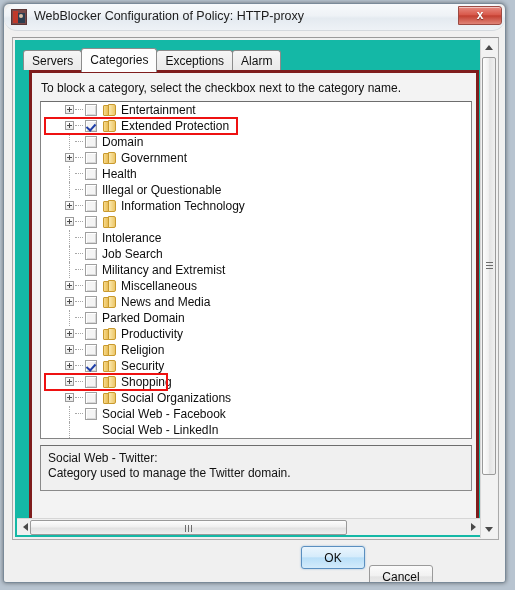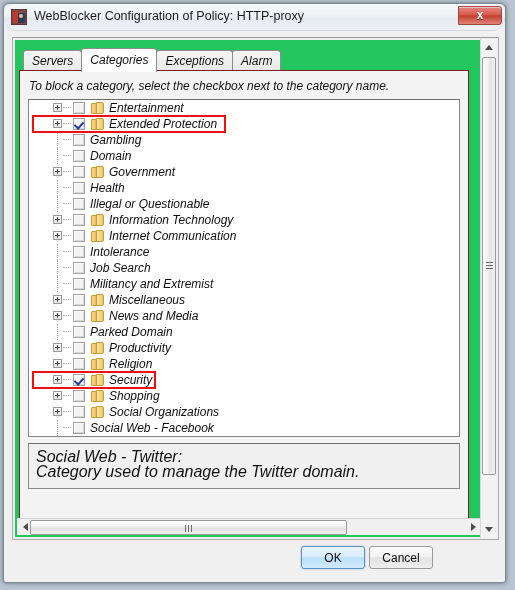--- a/index.html
+++ b/index.html
@@ -65,23 +65,22 @@
     width: 487px; height: 503px;
     background: #f0f0f0;
     border: 1px solid #aaaaaa;
     border-top-color: #9a9a9a;
     box-sizing: border-box;
   }
   .inner-pane {
     position: absolute;
     left: 2px; top: 2px;
     width: 465px; height: 497px;
-    background: #22c55e;
+    background: #14b8a6;
     overflow: hidden;
-    font-style: italic;
   }
   
   .tabstrip {
     position: absolute; left: 8px; top: 8px;
     height: 22px; width: 450px;
   }
   .tab {
     position: relative;
     float: left;
     height: 20px;
@@ -102,24 +101,24 @@
     height: 24px;
     margin-top: 0;
     line-height: 23px;
     z-index: 5;
     border-color: #8c8c8c;
     font-weight: normal;
   }
   
   .tabpage {
     position: absolute;
-    left: 4px; top: 30px;
+    left: 14px; top: 30px;
     width: 450px; height: 458px;
     background: #f3f3f3;
-    border: 1px solid #7f1d1d;
+    border: 3px solid #7f1d1d;
     box-sizing: border-box;
   }
   .instruction {
     position: absolute; left: 9px; top: 8px;
     font-size: 12px; color: #111;
     white-space: nowrap;
   }
   
   .tree-box {
     position: absolute;
@@ -222,21 +221,21 @@
     position: absolute;
     left: 8px; top: 372px;
     width: 432px; height: 46px;
     background: #f0f0f0;
     border: 1px solid #8a8a8a;
     border-top-color: #6d6d6d;
     box-sizing: border-box;
     padding: 5px 7px;
   }
   .desc-line {
-    font-size: 16px; color: #111;
+    font-size: 12px; color: #111;
     line-height: 15px;
     white-space: nowrap;
   }
   
   .hscroll {
     position: absolute;
     left: 2px; top: 478px;
     width: 465px; height: 17px;
     background: #f0f0f0;
     border-top: 1px solid #d6d6d6;
@@ -324,21 +323,21 @@
     background: linear-gradient(to bottom, #fbfbfb 0%, #f1f1f1 46%, #e3e3e3 52%, #eeeeee 100%);
     box-sizing: border-box;
     cursor: pointer;
   }
   .btn.default {
     border-color: #5a8fc0;
     background: linear-gradient(to bottom, #eaf5fd 0%, #d6ecfb 46%, #b9dff8 52%, #d3ebfb 100%);
     box-shadow: 0 0 2px rgba(90,150,200,0.6);
   }
   .btn.ok     { right: 140px; }
-  .btn.cancel { right: 72px; }
+  .btn.cancel { right: 72px; margin-top: 19px; }
   .btn.help   { right: 4px; margin-top: 44px; }
 </style>
 </head>
 <body>
 
 <div class="window">
 
   <div class="titlebar">
     <div class="title-icon">
       <span class="ti-a"></span>
@@ -381,26 +380,20 @@
               <span class="folder">
                 <span class="f-back"></span>
                 <span class="f-front"></span>
               </span>
               <span class="label with-folder">Extended Protection</span>
             </div>
             <div class="row">
               <span class="vline"></span>
               <span class="hline"></span>
               <span class="cbox"></span>
-              <span class="label no-folder">Gambling</span>
-            </div>
-            <div class="row">
-              <span class="vline"></span>
-              <span class="hline"></span>
-              <span class="cbox"></span>
               <span class="label no-folder">Domain</span>
             </div>
             <div class="row">
               <span class="expander"></span>
               <span class="hline"></span>
               <span class="cbox"></span>
               <span class="folder">
                 <span class="f-back"></span>
                 <span class="f-front"></span>
               </span>
@@ -429,21 +422,20 @@
               <span class="label with-folder">Information Technology</span>
             </div>
             <div class="row">
               <span class="expander"></span>
               <span class="hline"></span>
               <span class="cbox"></span>
               <span class="folder">
                 <span class="f-back"></span>
                 <span class="f-front"></span>
               </span>
-              <span class="label with-folder">Internet Communication</span>
             </div>
             <div class="row">
               <span class="vline"></span>
               <span class="hline"></span>
               <span class="cbox"></span>
               <span class="label no-folder">Intolerance</span>
             </div>
             <div class="row">
               <span class="vline"></span>
               <span class="hline"></span>

